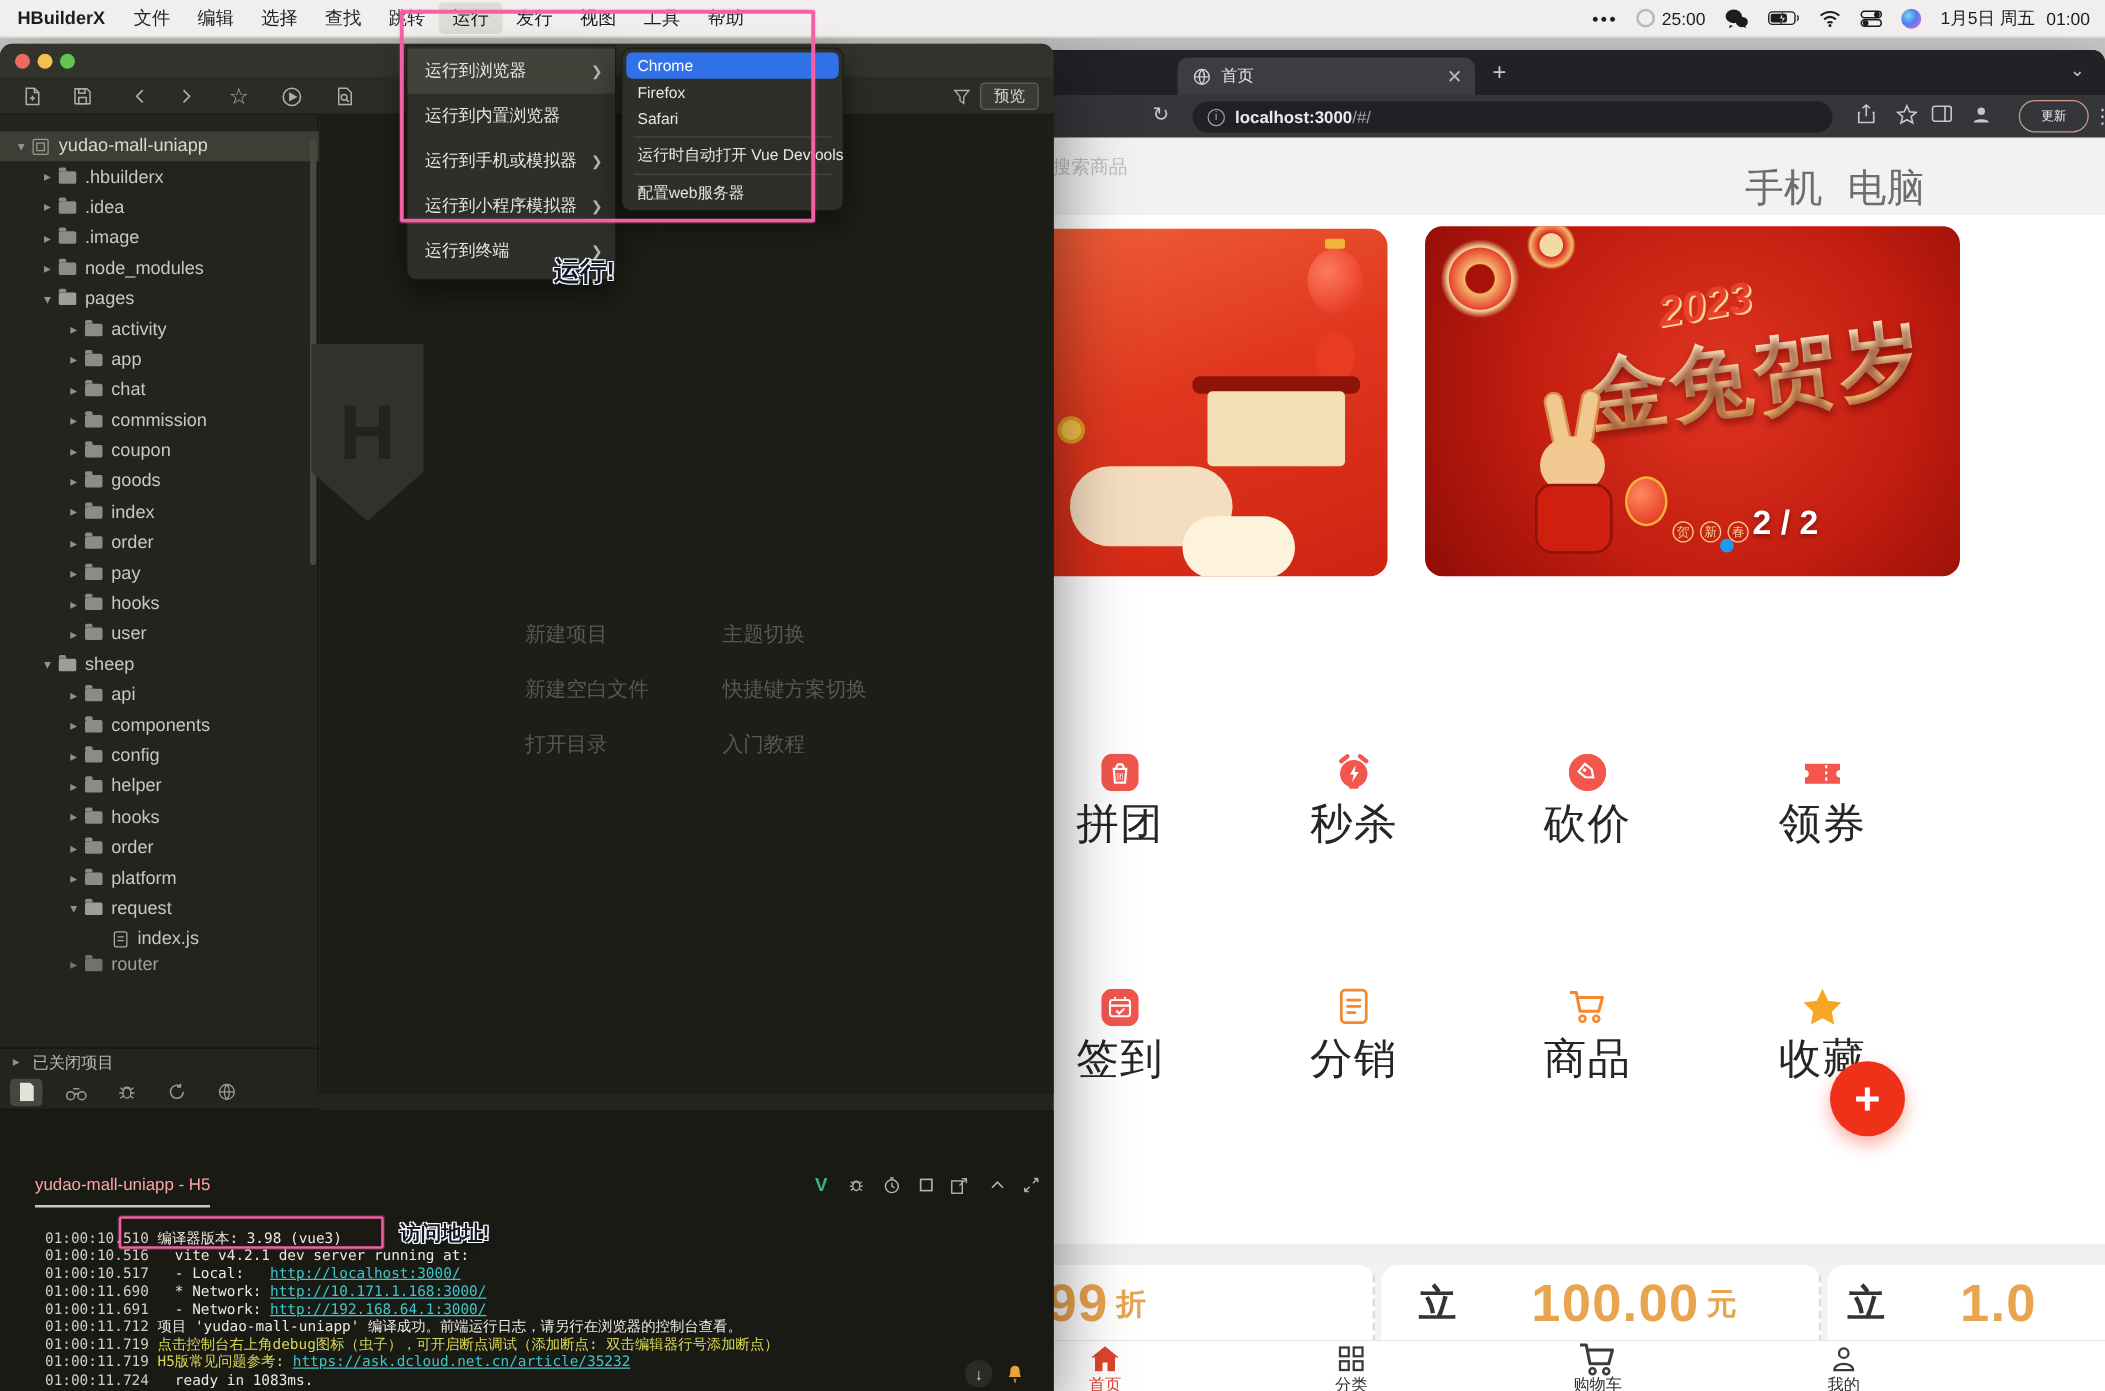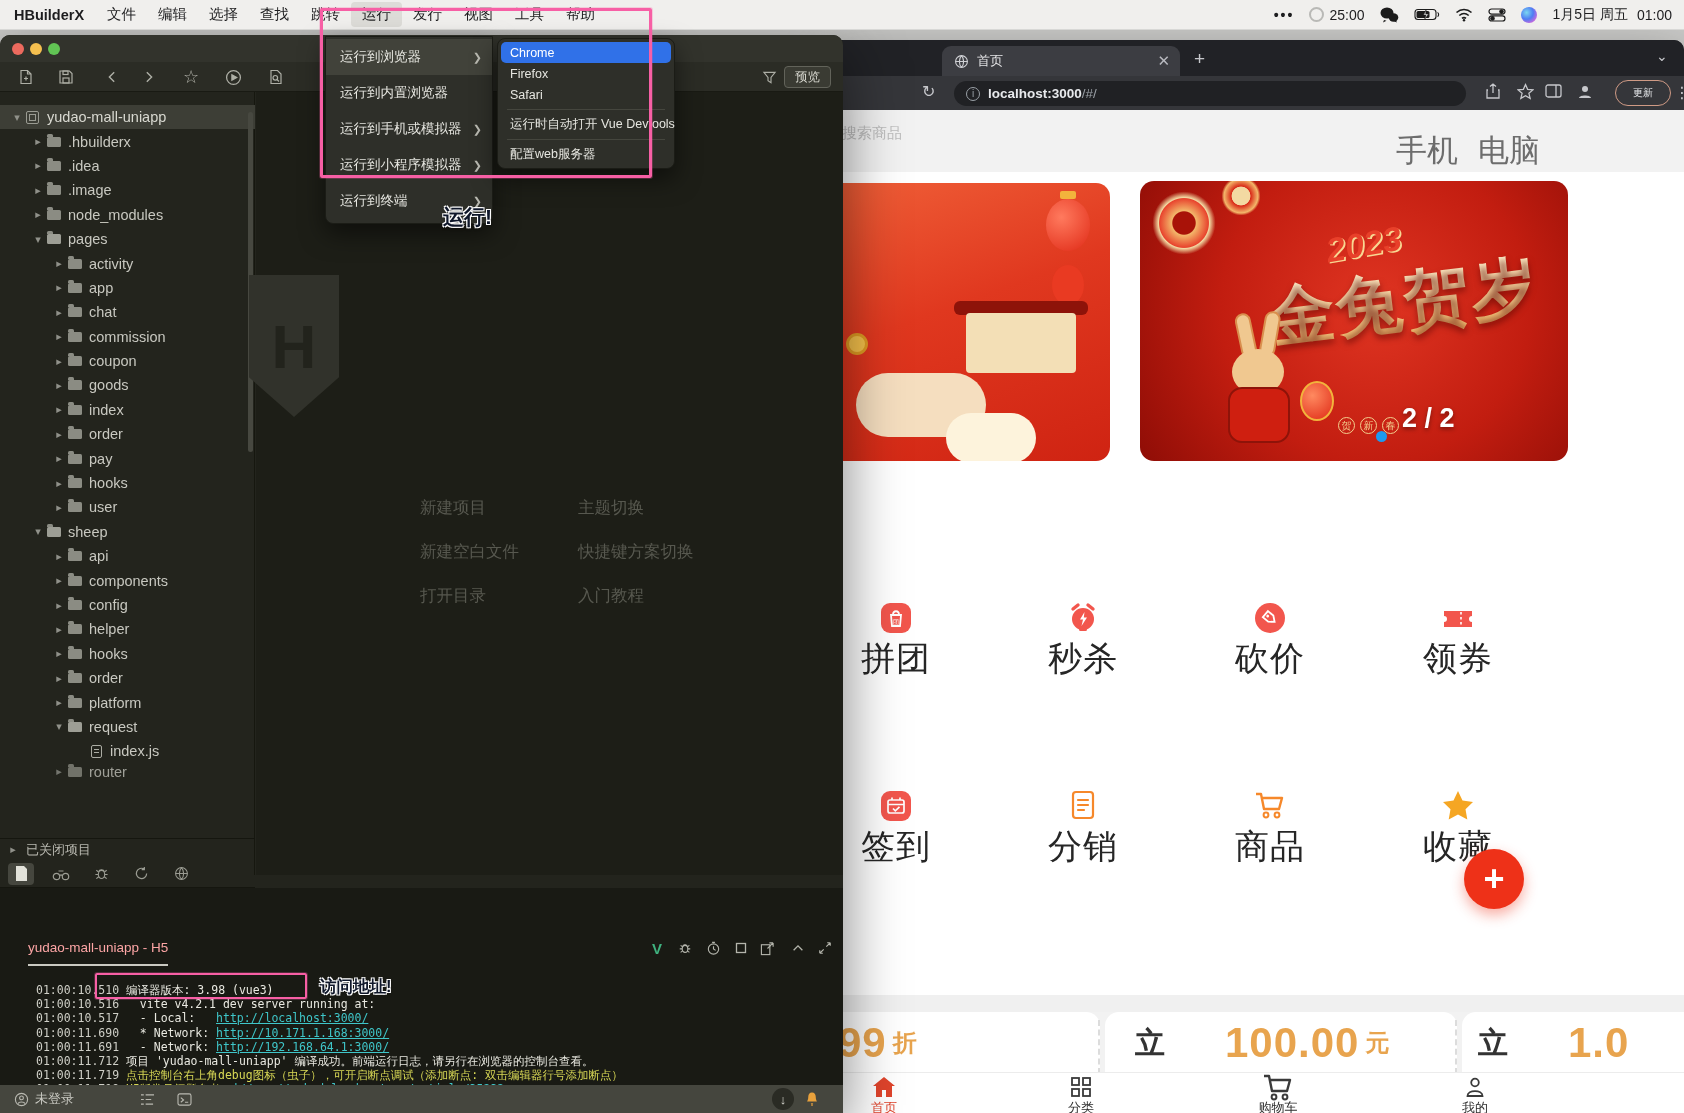--- a/index.html
+++ b/index.html
@@ -718,41 +718,20 @@
           </svg>
         </span>
       <span class="conico" style="left:814px">
         <svg width="14" height="14" viewBox="0 0 16 16" fill="none" stroke="currentColor" stroke-width="1.3">
           <path d="M2 14 L6.5 9.5 M2 14 H5.5 M2 14 V10.5 M14 2 L9.5 6.5 M14 2 H10.5 M14 2 V5.5"></path>
           </svg>
         </span>
       <div id="logs"><div class="logline"><span class="time">01:00:10.510 </span><span>编译器版本: 3.98 (vue3)</span></div><div class="logline"><span class="time">01:00:10.516 </span><span>  vite v4.2.1 dev server running at:</span></div><div class="logline"><span class="time">01:00:10.517 </span><span>  - Local:   </span><span class="link">http://localhost:3000/</span></div><div class="logline"><span class="time">01:00:11.690 </span><span>  * Network: </span><span class="link">http://10.171.1.168:3000/</span></div><div class="logline"><span class="time">01:00:11.691 </span><span>  - Network: </span><span class="link">http://192.168.64.1:3000/</span></div><div class="logline"><span class="time">01:00:11.712 </span><span>项目 'yudao-mall-uniapp' 编译成功。前端运行日志，请另行在浏览器的控制台查看。</span></div><div class="logline"><span class="time">01:00:11.719 </span><span class="yellow">点击控制台右上角debug图标（虫子），可开启断点调试（添加断点: 双击编辑器行号添加断点）</span></div><div class="logline"><span class="time">01:00:11.719 </span><span class="yellow">H5版常见问题参考: </span><span class="link">https://ask.dcloud.net.cn/article/35232</span></div><div class="logline"><span class="time">01:00:11.724 </span><span>  ready in 1083ms.</span></div></div>
     </div>
 
-    <div class="abs" id="ide-statusbar">
-      <span class="sb-ic" style="margin-left:14px">
-        <svg width="15" height="15" viewBox="0 0 16 16" fill="none" stroke="currentColor" stroke-width="1.2">
-          <circle cx="8" cy="8" r="6.5"></circle>
-            <circle cx="8" cy="6.3" r="2"></circle>
-            <path d="M4.5 12.5 C5 10 11 10 11.5 12.5"></path>
-          </svg>
-        </span>
-      <span style="margin-left:6px">未登录</span>
-      <span class="sb-ic" style="margin-left:66px">
-        <svg width="15" height="13" viewBox="0 0 16 14" fill="none" stroke="currentColor" stroke-width="1.3">
-          <path d="M1 2 H4 M6 2 H15 M1 7 H4 M6 7 H12 M1 12 H4 M6 12 H14"></path>
-          </svg>
-        </span>
-      <span class="sb-ic" style="margin-left:22px">
-        <svg width="15" height="13" viewBox="0 0 16 14" fill="none" stroke="currentColor" stroke-width="1.2">
-          <rect x="1" y="1" width="14" height="12" rx="2"></rect>
-            <path d="M4 5 L7 7.5 L4 10 M8.5 10 H12"></path>
-          </svg>
-        </span>
-    </div>
     <div class="dl-circle">↓</div>
     <span class="bell">
       <svg width="16" height="16" viewBox="0 0 16 16" fill="currentColor">
         <path d="M8 1.5 C5.5 1.5 4.3 3.5 4.3 5.5 C4.3 9 3 10.5 3 10.5 H13 C13 10.5 11.7 9 11.7 5.5 C11.7 3.5 10.5 1.5 8 1.5 Z"></path>
         <path d="M6.7 12 C6.9 13 9.1 13 9.3 12 Z"></path>
           <rect x="7.4" y="13" width="1.2" height="2"></rect>
         </svg>
       </span>
   </div>
 

